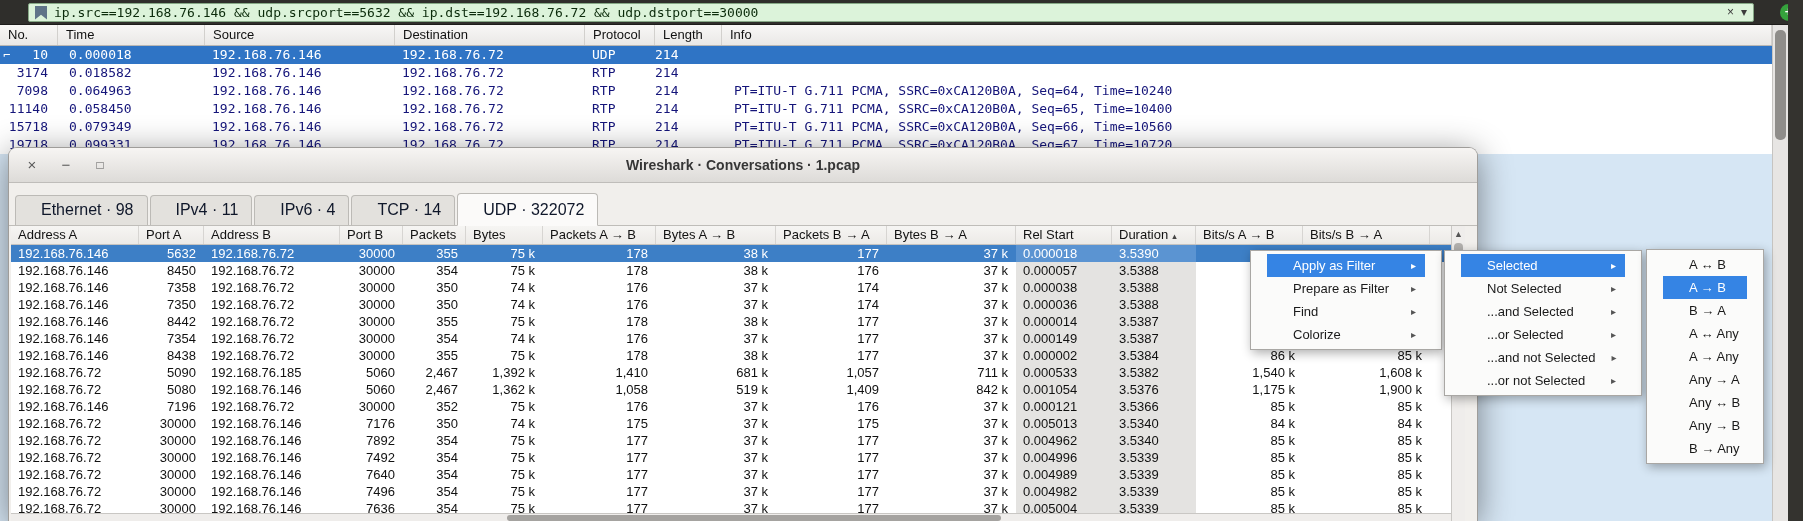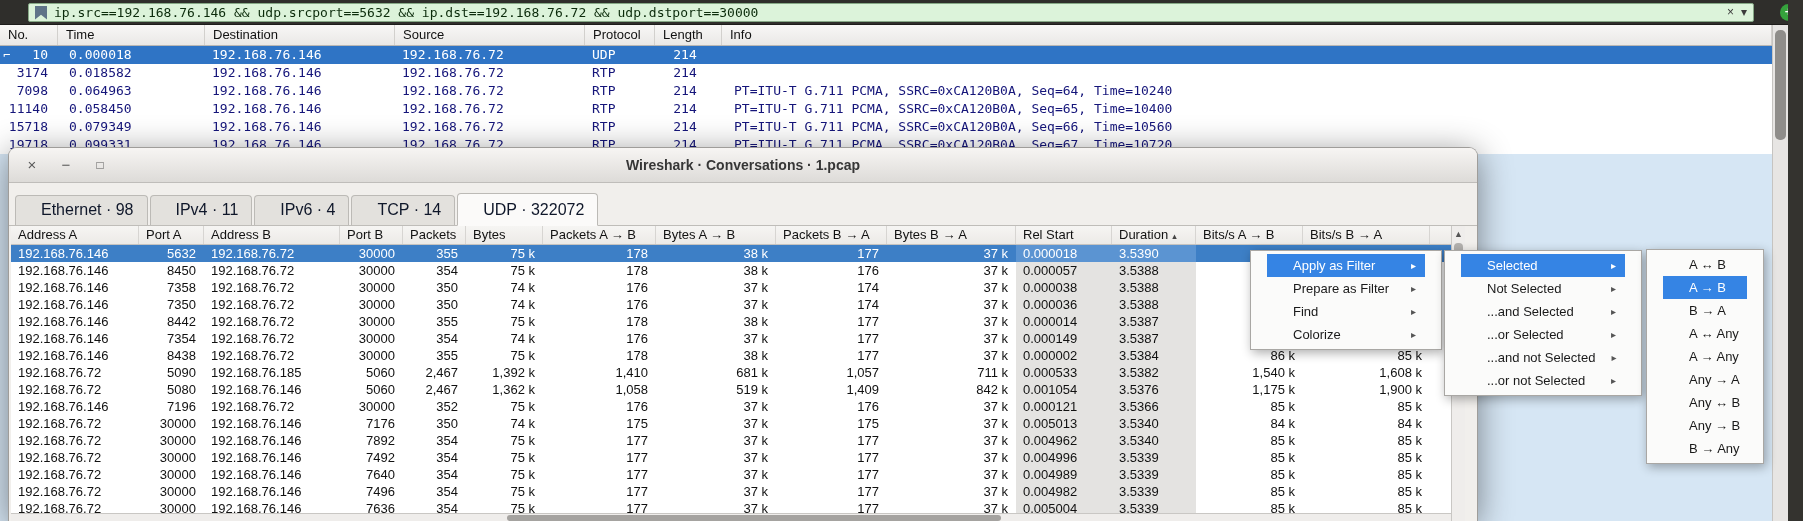--- a/index.html
+++ b/index.html
@@ -33,21 +33,21 @@
     font-size:13px; color:#111;
   }
   .plheader > div { line-height:20px; padding-left:8px; border-right:1px solid #d2d0cd; white-space:nowrap; overflow:hidden; }
   .plrows { position:absolute; left:0; top:46px; width:1772px; font:13px "DejaVu Sans Mono", monospace; }
   .prow { height:18px; background:#fff; color:#15157a; }
   .prow > div { line-height:18px; white-space:nowrap; overflow:hidden; }
   .prow.sel { background:#2f74c5; color:#fff; }
   .c-no { display:flex; justify-content:flex-end; padding-right:10px; }
   .c-no .gut { margin-right:auto; padding-left:3px; font-size:12px; }
   .c-time { padding-left:11px; } .c-src,.c-dst { padding-left:7px; } .c-proto { padding-left:7px; }
-  .c-len { text-align:center; padding-right:7px; } .c-info { padding-left:12px; }
+  .c-len { text-align:left; padding-right:7px; } .c-info { padding-left:12px; }
   
   .mscroll { position:absolute; left:1772px; top:25px; width:16px; height:496px; background:#e7e5e3; border-left:1px solid #c6c4c1; }
   .mscroll .thumb { position:absolute; left:2px; top:5px; width:11px; height:110px; background:#8f8d8a; border-radius:5px; }
   .winedge { position:absolute; left:1788px; top:0; width:15px; height:521px; background:#34332f; }
   
   .dialog {
     position:absolute; left:8px; top:147px; width:1470px; height:374px;
     background:#f1efec; border:1px solid #9f9d9a; border-bottom:none;
     border-radius:9px 9px 0 0; box-shadow:0 6px 34px rgba(0,0,0,.45); z-index:10;
   }
@@ -107,22 +107,22 @@
       <span class="f-ico">×</span>
       <span class="f-ico">▾</span>
     </div>
     <div class="addbtn">+</div>
   </div>
 
   <div class="plheader pgrid">
 
   <div>No.</div>
       <div>Time</div>
+      <div>Source</div>
       <div>Destination</div>
-      <div>Source</div>
       <div>Protocol</div>
       <div>Length</div>
       <div>Info</div>
     </div>
 
   <div class="plrows">
 
   <div class="prow pgrid sel">
         <div class="c-no">
           <span class="gut">⌐</span>

